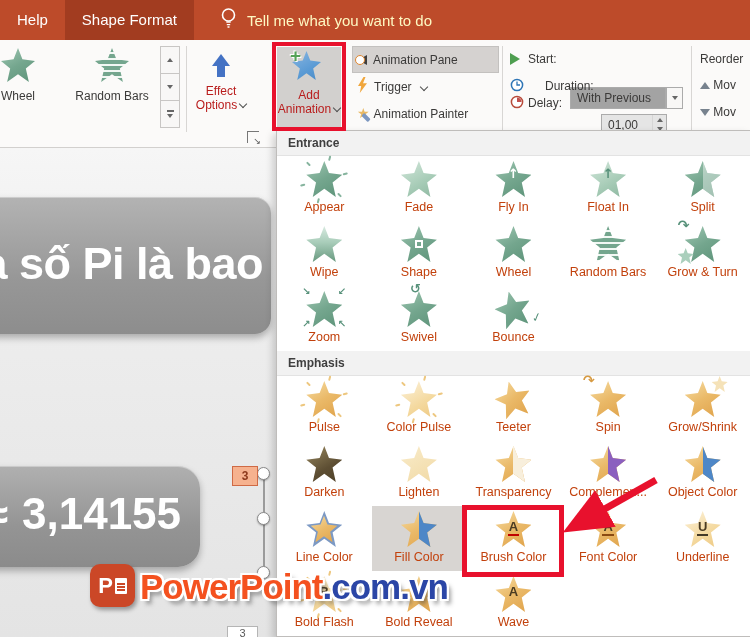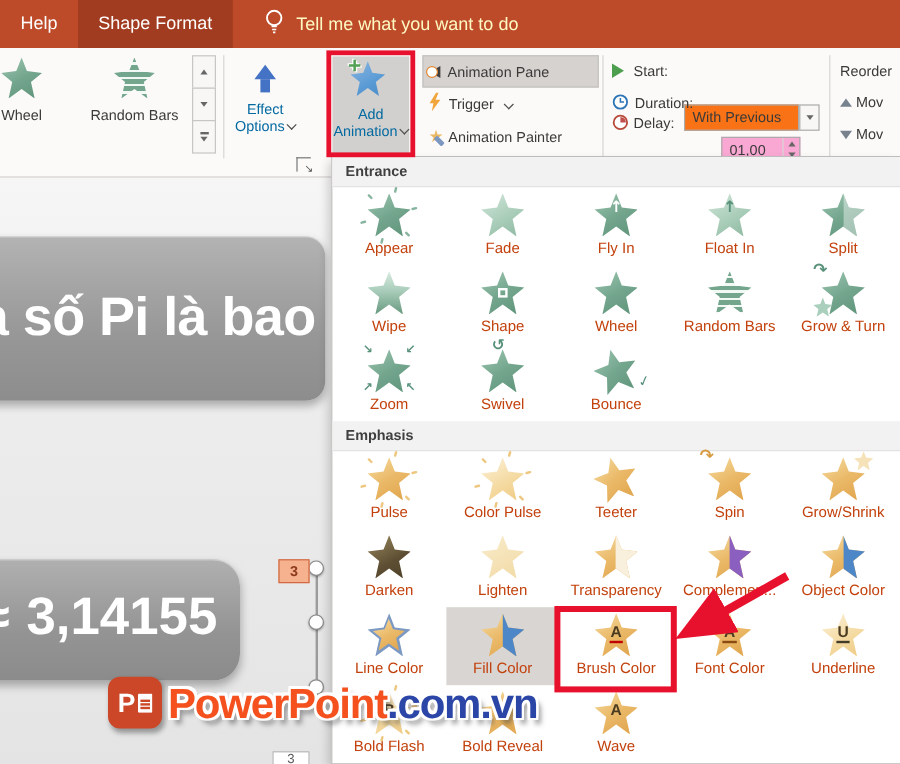--- a/index.html
+++ b/index.html
@@ -6,21 +6,21 @@
   body{width:750px;height:637px;position:relative;overflow:hidden;background:#fff;
        font-family:"Liberation Sans","DejaVu Sans",sans-serif;color:#3b3a39;-webkit-font-smoothing:antialiased}
   
   .topbar{position:absolute;left:0;top:0;width:750px;height:40px;background:#bd4b2a;z-index:5;display:flex;align-items:stretch}
   .tab{color:#fff;font-size:15px;line-height:40px;padding:0 17px;white-space:nowrap}
   .tab.active{background:#a23c20}
   .tellme{display:flex;align-items:center;gap:10px;margin-left:26px;color:#fef9c3;font-size:15px}
   
   .ribbon{position:absolute;left:0;top:40px;width:750px;height:107px;background:#fbfaf9;border-bottom:1px solid #d2d0ce;z-index:4}
   .vsep{position:absolute;top:6px;height:86px;width:1px;background:#d8d6d4}
-  .rbtn-label{font-size:12px;color:#0369a1;text-align:center;line-height:14px}
+  .rbtn-label{font-size:12px;color:#b91c1c;text-align:center;line-height:14px}
   .chev{display:inline-block;width:5px;height:5px;border-right:1.4px solid #4f4f4f;border-bottom:1.4px solid #4f4f4f;transform:rotate(45deg);vertical-align:2px;margin-left:3px}
   .gal-item{position:absolute;top:8px;display:flex;flex-direction:column;align-items:center}
   .gal-item .staricon{width:34px;height:34px}
   .gal-item .glabel{font-size:12px;color:#3b3a39;margin-top:7px;white-space:nowrap}
   .galscroll{position:absolute;left:160px;top:7px;width:20px;height:81px;display:flex;flex-direction:column}
   .galscroll span{flex:1;border:1px solid #c8c6c4;margin-top:-1px;background:#f8f7f6;display:flex;align-items:center;justify-content:center}
   .stri{width:0;height:0;display:inline-block}
   .stri.up{border-left:3.5px solid transparent;border-right:3.5px solid transparent;border-bottom:4.5px solid #666}
   .stri.dn{border-left:3.5px solid transparent;border-right:3.5px solid transparent;border-top:4.5px solid #666}
   .morebar{width:7px;height:1.6px;background:#666;margin-bottom:1.5px}
@@ -30,23 +30,23 @@
   .aabtn{position:absolute;left:277px;top:7px;width:64px;height:84px;background:#d2d0ce;display:flex;flex-direction:column;align-items:center;padding-top:4px;box-sizing:border-box}
   .aa-star{position:relative;width:34px;height:32px;margin-bottom:5px}
   .panegrp .prow{position:absolute;left:352px;height:25px;display:flex;align-items:center;gap:6px;font-size:12px;color:#3b3a39;padding:0 5px;white-space:nowrap}
   .prow.sel{background:#d5d2d0;border:1px solid #c3c1bf;width:135px}
   .ap-tri{width:0;height:0;border-top:5px solid transparent;border-bottom:5px solid transparent;border-right:9px solid #3f3f3f;position:relative}
   .ap-clk{position:absolute;left:-3px;top:-5px;width:8px;height:8px;border:1.6px solid #e0862e;border-radius:50%;background:#fff}
   .painter-star{color:#e9b964;font-size:14px;line-height:12px}
   .brush{display:inline-block;width:4px;height:9px;background:#7c97c0;transform:rotate(-45deg);margin-left:-6px;margin-bottom:-4px;border-radius:1px}
   .trow{position:absolute;height:24px;display:flex;align-items:center;font-size:12px;color:#3b3a39}
   .play-tri{width:0;height:0;border-top:6px solid transparent;border-bottom:6px solid transparent;border-left:10px solid #4e9e50}
-  .combo{position:absolute;border:1px solid #ababab;background:#f97316;height:22px;box-sizing:border-box;font-size:12px;display:flex;align-items:center;padding-left:6px}
+  .combo{position:absolute;border:1px solid #ababab;background:#a3a3a3;height:22px;box-sizing:border-box;font-size:12px;display:flex;align-items:center;padding-left:6px}
   .combo-arrow{position:absolute;border:1px solid #ababab;background:#f8f7f6;height:22px;width:17px;box-sizing:border-box;display:flex;align-items:center;justify-content:center}
-  .spinbox{position:absolute;border:1px solid #ababab;background:#f9a8d4;height:21px;width:66px;box-sizing:border-box;font-size:12px}
+  .spinbox{position:absolute;border:1px solid #ababab;background:#e5e5e5;height:21px;width:66px;box-sizing:border-box;font-size:12px}
   .spinbox .val{position:absolute;left:6px;top:3px}
   .spin{position:absolute;right:0;top:0;bottom:0;width:13px;display:flex;flex-direction:column;border-left:1px solid #d6d6d6}
   .spin span{flex:1;display:flex;align-items:center;justify-content:center}
   .reorder{font-size:12px;color:#3b3a39;white-space:nowrap}
   .tri{width:0;height:0;display:inline-block}
   .tri.up{border-left:5px solid transparent;border-right:5px solid transparent;border-bottom:7px solid #77828e}
   .tri.dn{border-left:5px solid transparent;border-right:5px solid transparent;border-top:7px solid #77828e}
   .launcher{position:absolute;left:247px;top:131px;width:11px;height:11px;border-left:1.5px solid #777;border-top:1.5px solid #777;z-index:4}
   .launcher span{position:absolute;right:-2px;bottom:-3px;font-size:9px;color:#555;font-family:"DejaVu Sans",sans-serif}
   
@@ -205,21 +205,21 @@
       <i class="stri dn"></i>
     </div>
 
   <div class="trow" style="left:510px;top:34px">
     <span>
       <svg width="14" height="14" viewBox="0 0 14 14">
           <circle cx="7" cy="7" r="5.6" fill="#fff" stroke="#2e75b6" stroke-width="1.5"></circle>
           <path d="M7 3.6 V7 H10" stroke="#2e75b6" stroke-width="1.3" fill="none"></path>
         </svg>
     </span>
-    <span style="margin-left:5px">Duration:</span>
+    <span style="margin-left:21px">Duration:</span>
   </div>
   <div class="spinbox" style="left:601px;top:74px">
     <span class="val">01,00</span>
     <span class="spin">
         <span>
           <i class="stri up"></i>
         </span>
         <span>
           <i class="stri dn"></i>
         </span>

